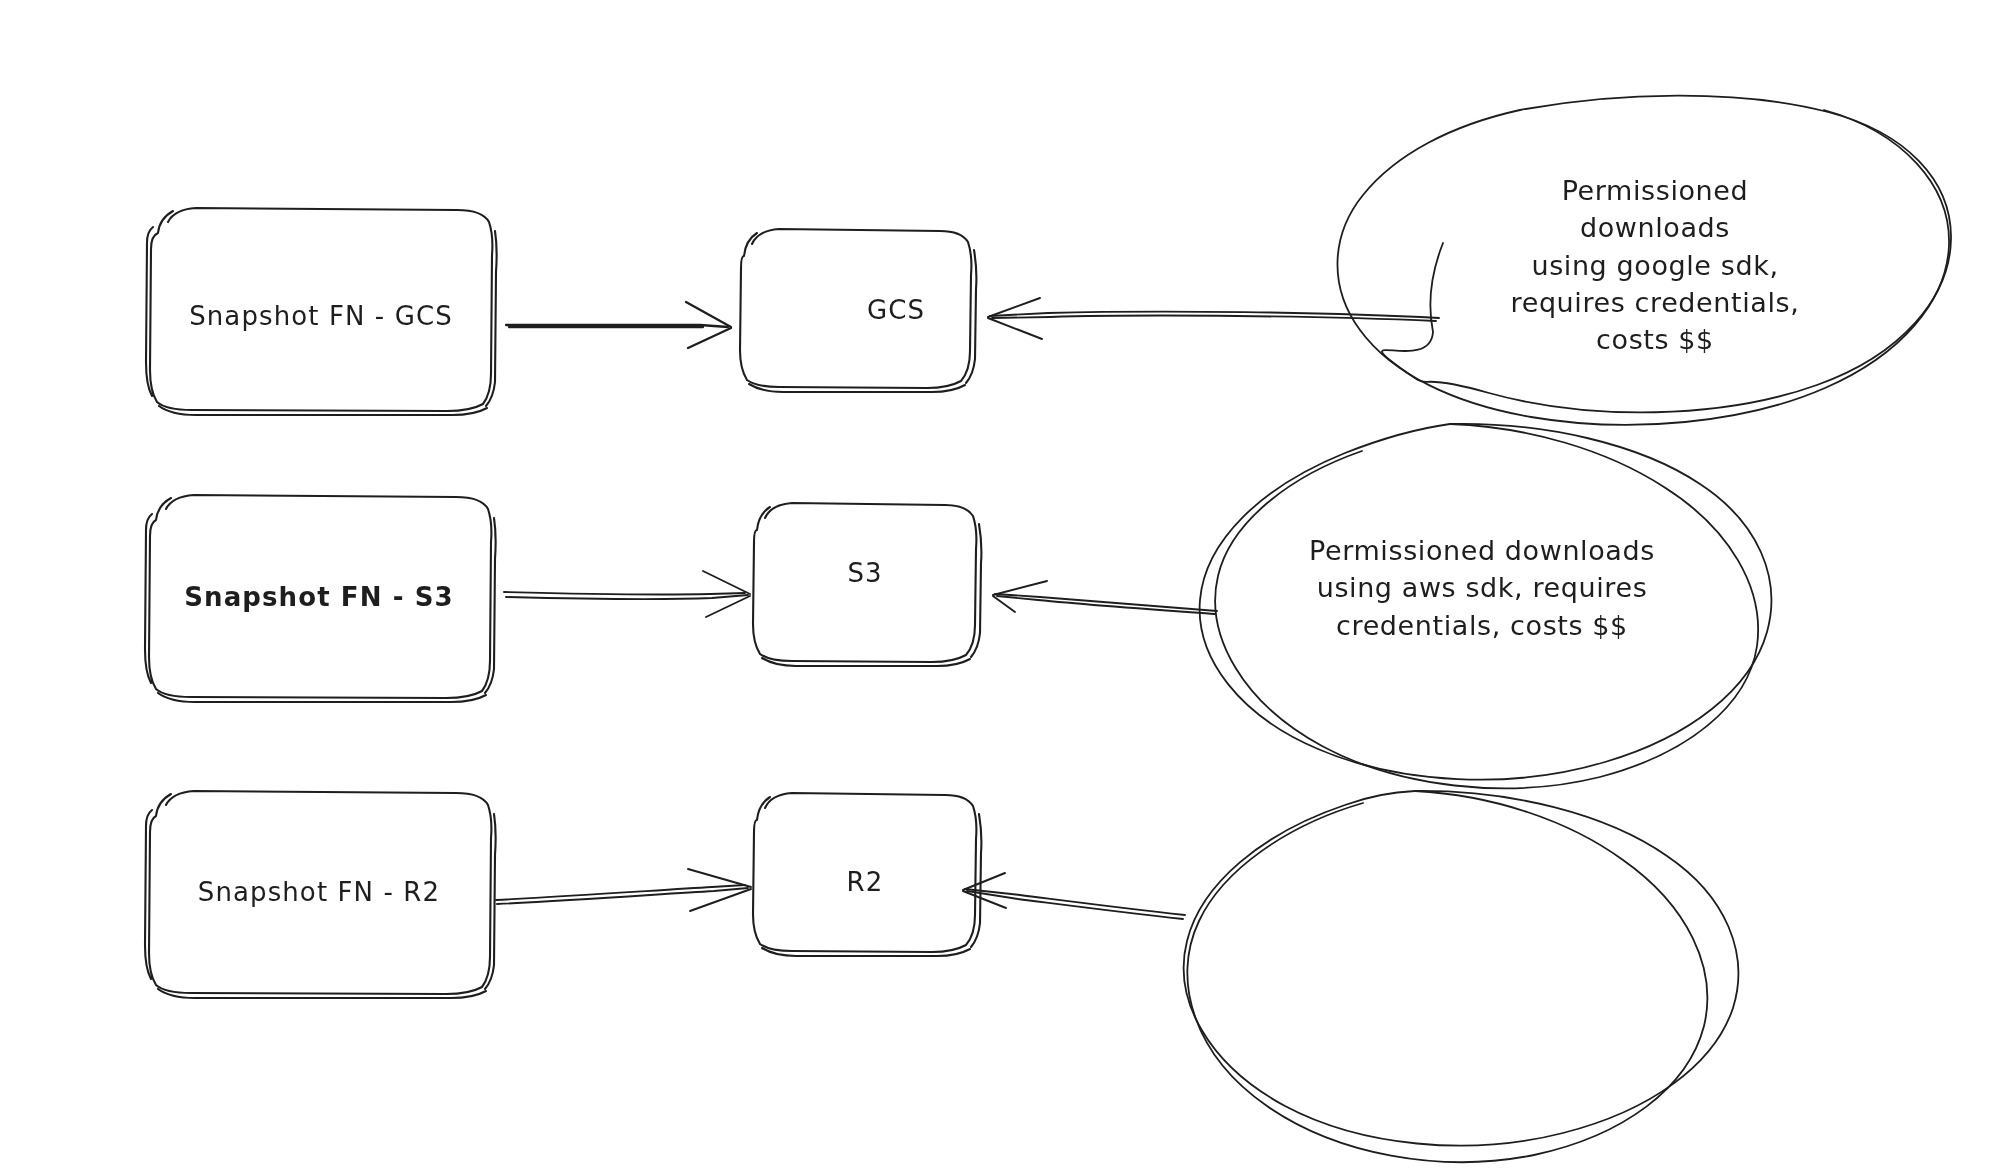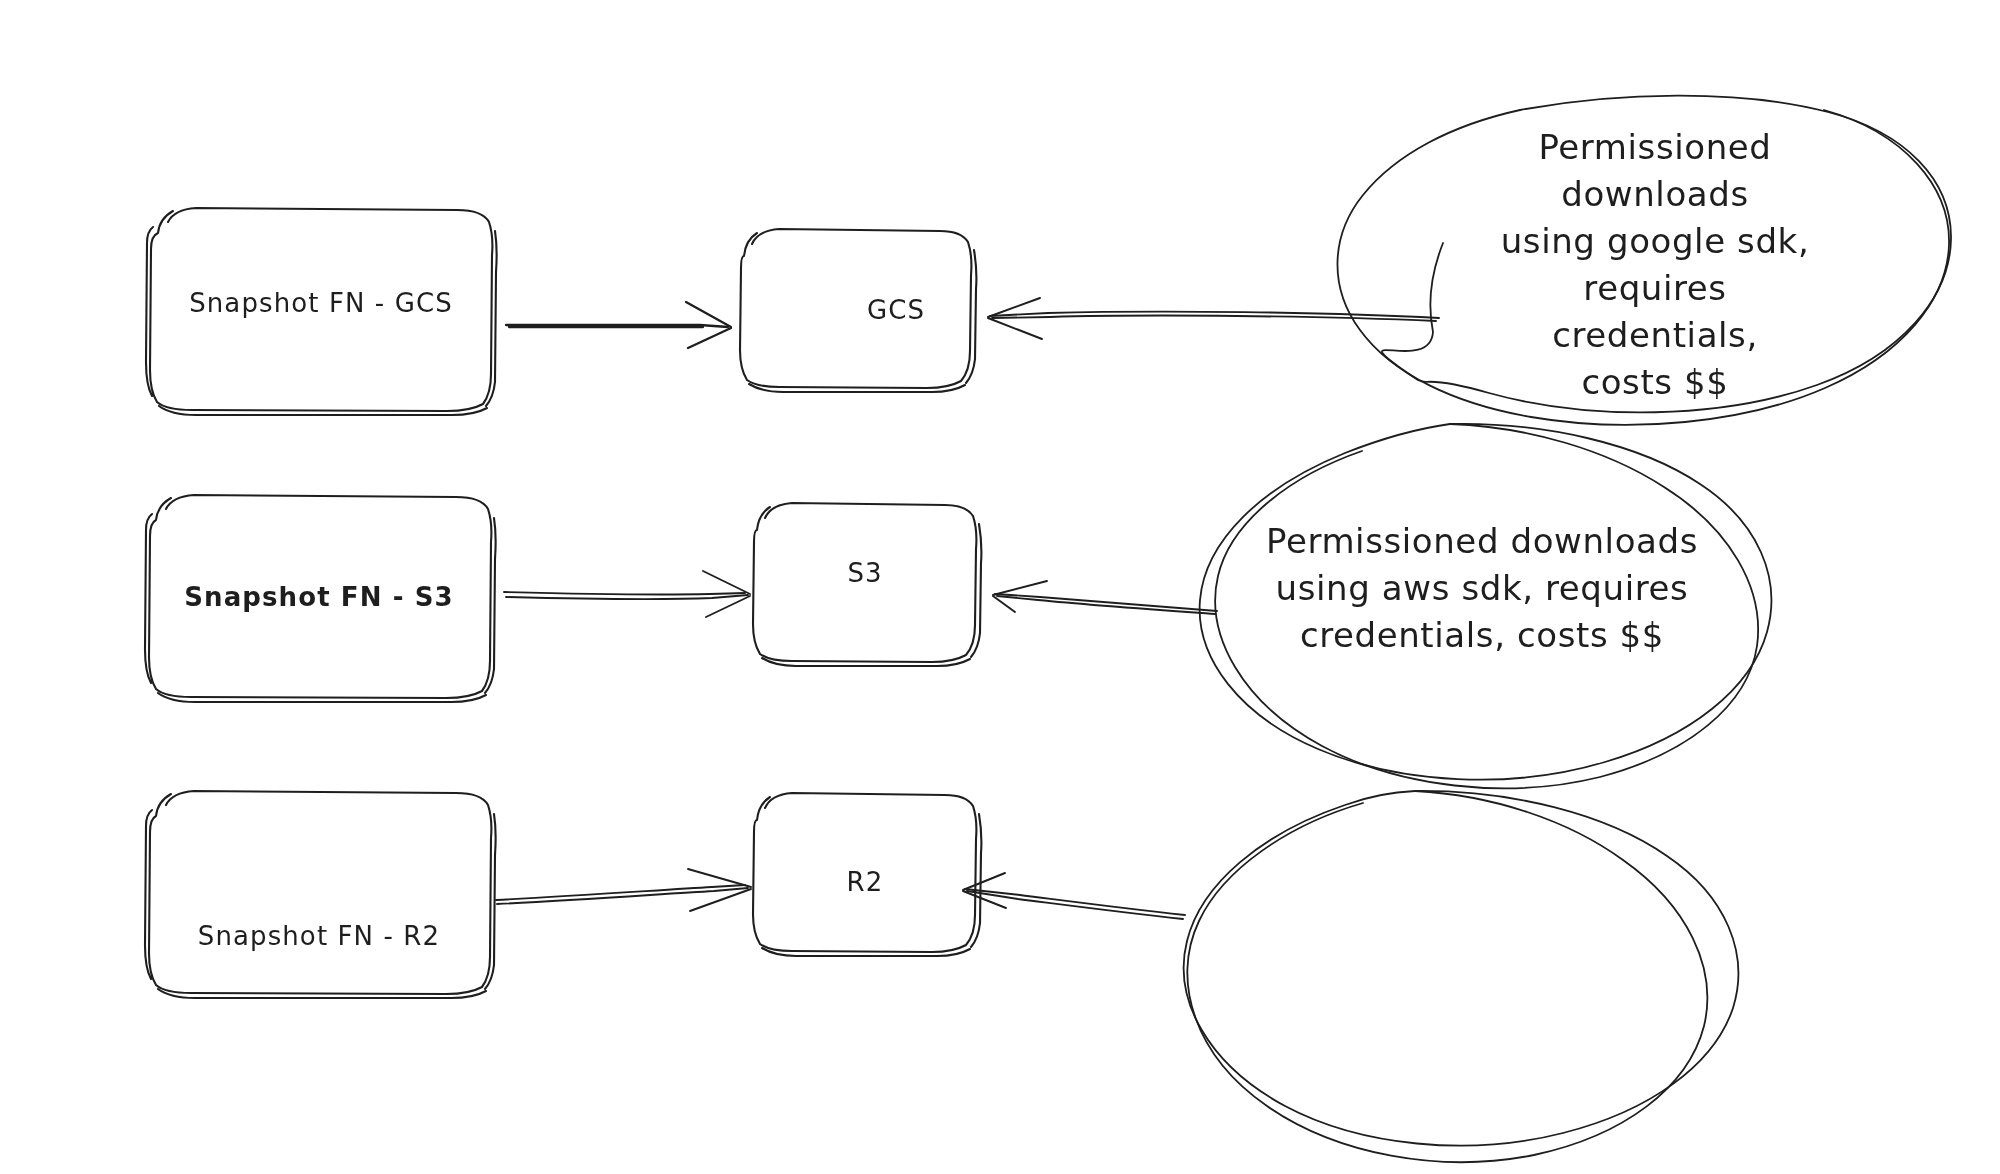--- a/index.html
+++ b/index.html
@@ -49,21 +49,21 @@
     white-space: pre-line;
     transform: translate(-50%, -50%);
     pointer-events: none;
     -webkit-font-smoothing: antialiased;
   }
   .node-label {
     font-size: 26px;
     letter-spacing: 1.1px;
   }
   .note-label {
-    font-size: 34px;
+    font-size: 27px;
     letter-spacing: 0.6px;
     line-height: 1.38;
   }
 </style>
 </head>
 <body>
 
 <div id="canvas">
 
   <svg id="sketch" viewBox="0 0 2000 1174">
@@ -197,35 +197,35 @@
       <path class="stroke shape-stroke-thin" d="M1415 791 C 1512 790, 1607 814, 1667 856 C 1726 896, 1750 954, 1733 1008
         C 1714 1065, 1650 1111, 1563 1133 C 1469 1157, 1360 1146, 1285 1106
         C 1209 1065, 1172 1000, 1187 941 C 1201 884, 1262 833, 1345 805
         C 1367 797, 1391 792, 1415 791"></path>
       <path class="stroke shape-stroke-thin" d="M1415 791 C 1492 795, 1568 820, 1623 860 C 1687 905, 1718 968, 1704 1026
         C 1688 1088, 1623 1136, 1534 1155 C 1440 1174, 1336 1154, 1267 1106
         C 1196 1057, 1170 982, 1199 921 C 1223 870, 1287 825, 1363 803"></path>
     </g>
   </svg>
 
-  <div class="label node-label" style="left:321px; top:303px;">Snapshot FN - GCS</div>
+  <div class="label node-label" style="left:321px; top:316px;">Snapshot FN - GCS</div>
 
   <div class="label node-label" style="left:896px; top:310px;">GCS</div>
 
   <div class="label note-label" style="left:1655px; top:265px;">Permissioned downloads
 using google sdk,
 requires credentials,
 costs $$</div>
 
   <div class="label node-label" style="left:319px; top:597px;font-weight:bold;">Snapshot FN - S3</div>
 
   <div class="label node-label" style="left:865px; top:573px;">S3</div>
 
   <div class="label note-label" style="left:1482px; top:588px;">Permissioned downloads
 using aws sdk, requires
 credentials, costs $$</div>
 
-  <div class="label node-label" style="left:319px; top:936px;">Snapshot FN - R2</div>
+  <div class="label node-label" style="left:319px; top:892px;">Snapshot FN - R2</div>
 
   <div class="label node-label" style="left:865px; top:882px;">R2</div>
 
 
 </div>
 
 </body></html>

